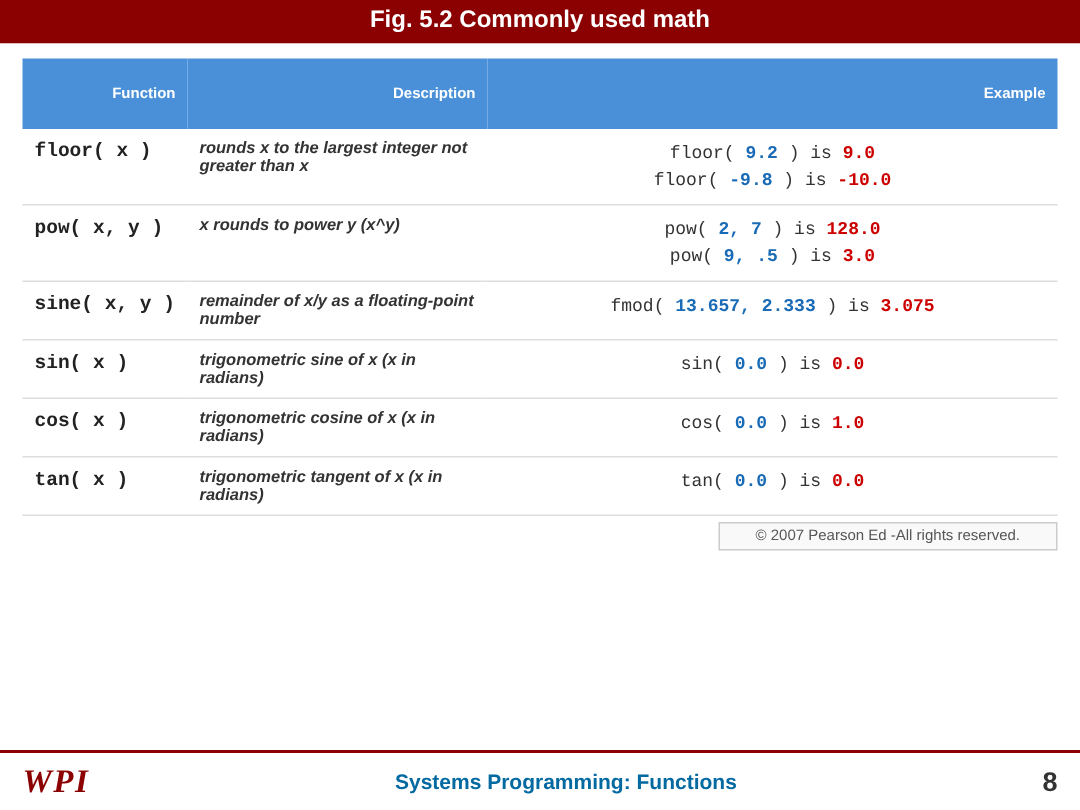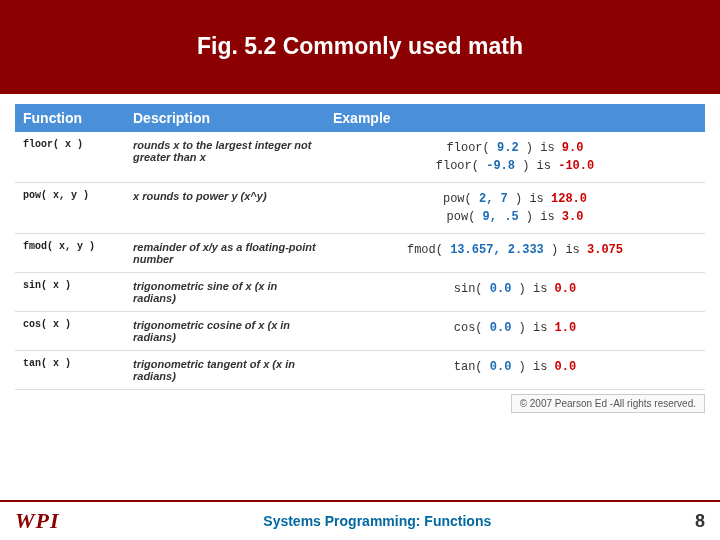--- a/index.html
+++ b/index.html
@@ -17,22 +17,22 @@
       height: 540px;
       background: #f0f0f0;
       display: flex;
       flex-direction: column;
     }
 
     .title-bar {
       background: #8b0000;
       color: white;
       text-align: center;
-      padding: 32px 20px;
-      font-size: 23px;
+      padding: 4px 20px;
+      font-size: 16px;
       font-weight: bold;
       line-height: 1.3;
     }
 
     .content-area {
       flex: 1;
       background: white;
       padding: 10px 15px 5px 15px;
       display: flex;
       flex-direction: column;
@@ -43,38 +43,38 @@
       border-collapse: collapse;
       font-size: 13px;
     }
 
     table.main-table thead tr {
       background: #4a90d9;
       color: white;
     }
 
     table.main-table thead th {
-      padding: 6px 8px;
-      text-align: left;
-      font-weight: bold;
-      font-size: 14px;
+      padding: 18px 8px;
+      text-align: right;
+      font-weight: bold;
+      font-size: 10px;
     }
 
     table.main-table tbody tr {
       border-bottom: 1px solid #ddd;
     }
 
     table.main-table tbody td {
       padding: 7px 8px;
       vertical-align: top;
     }
 
     .func-col {
       font-family: 'Courier New', monospace;
-      font-size: 10px;
+      font-size: 13px;
       font-weight: bold;
       color: #222;
       white-space: nowrap;
       width: 110px;
     }
 
     .desc-col {
       font-size: 11px;
       color: #333;
       width: 200px;
@@ -103,21 +103,21 @@
       display: block;
       line-height: 1.5;
     }
 
     .copyright-area {
       text-align: right;
       font-size: 10px;
       color: #555;
       border: 1px solid #ccc;
       background: #f9f9f9;
-      padding: 3px 8px;
+      padding: 3px 24px;
       margin-top: 4px;
       align-self: flex-end;
     }
 
     .footer-bar {
       background: white;
       border-top: 2px solid #8b0000;
       display: flex;
       align-items: center;
       padding: 6px 15px;
@@ -176,21 +176,21 @@
           </tr>
           <tr>
             <td class="func-col">pow( x, y )</td>
             <td class="desc-col">x rounds to power y (x^y)</td>
             <td class="example-col">
               <span class="example-line">pow( <span class="blue">2, 7</span> ) is <span class="result">128.0</span></span>
               <span class="example-line">pow( <span class="blue">9, .5</span> ) is <span class="result">3.0</span></span>
             </td>
           </tr>
           <tr>
-            <td class="func-col">fmod( x, y )</td>
+            <td class="func-col">sine( x, y )</td>
             <td class="desc-col">remainder of x/y as a floating-point number</td>
             <td class="example-col">
               <span class="example-line">fmod( <span class="blue">13.657, 2.333</span> ) is <span class="result">3.075</span></span>
             </td>
           </tr>
           <tr>
             <td class="func-col">sin( x )</td>
             <td class="desc-col">trigonometric sine of x (x in radians)</td>
             <td class="example-col">
               <span class="example-line">sin( <span class="blue">0.0</span> ) is <span class="result">0.0</span></span>

